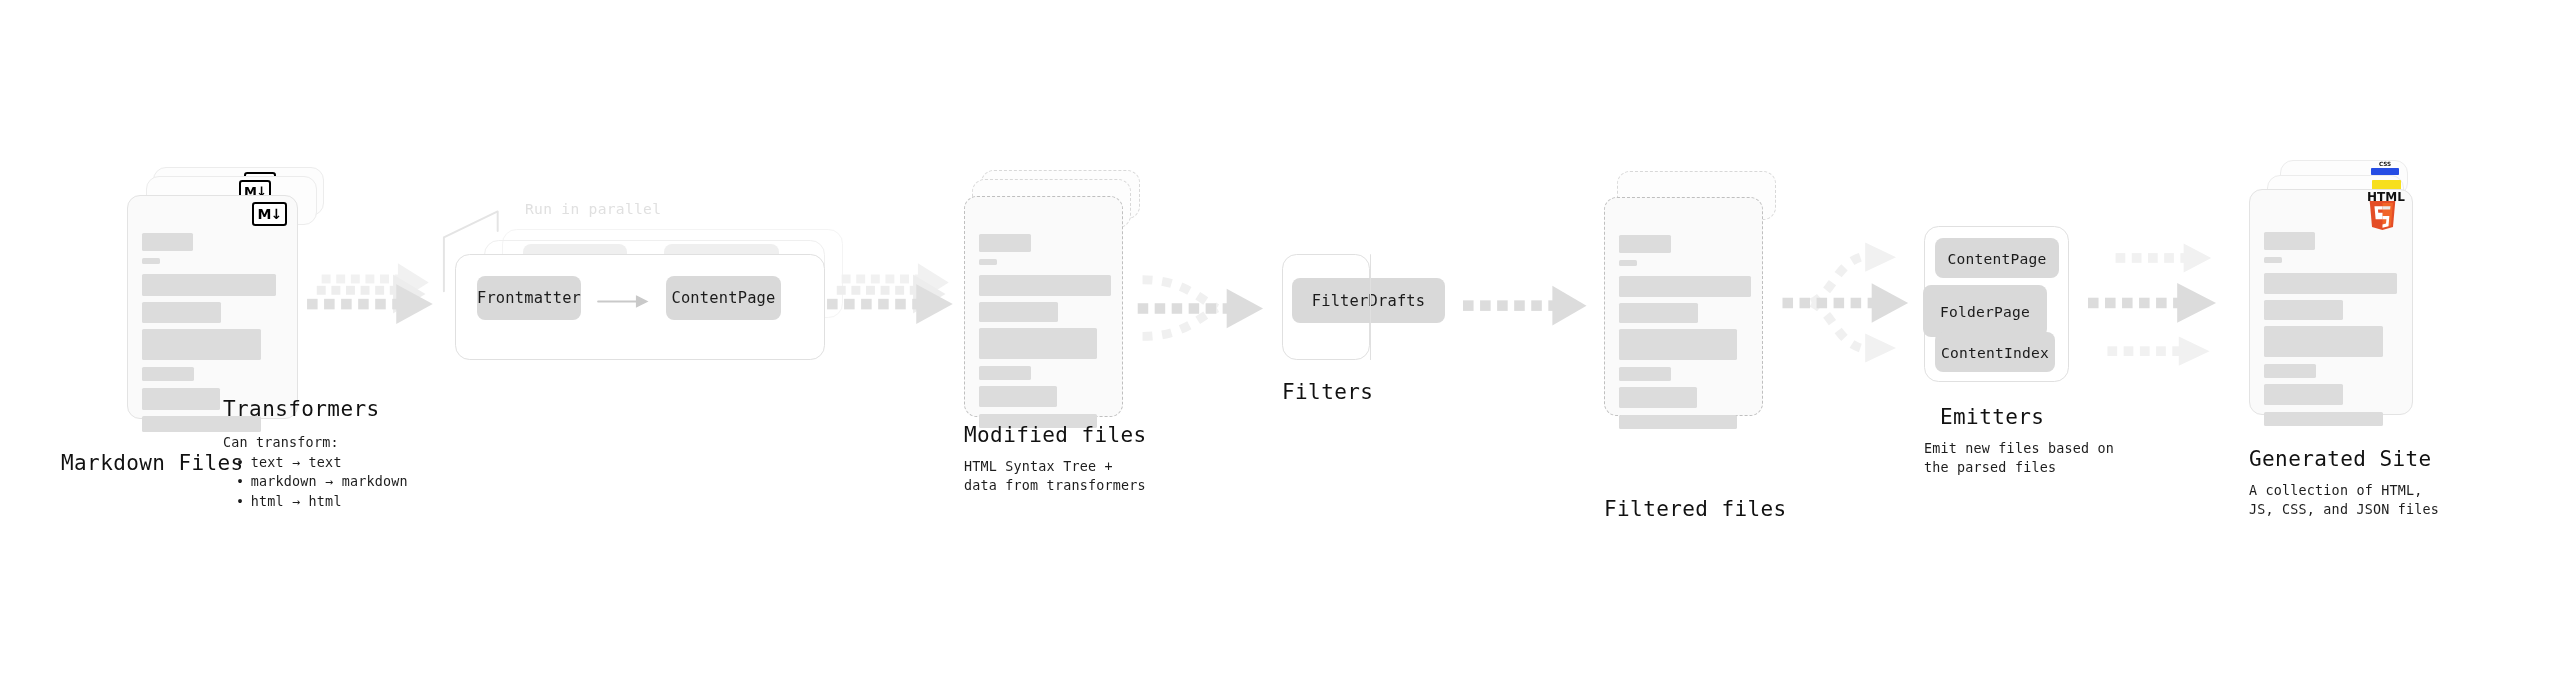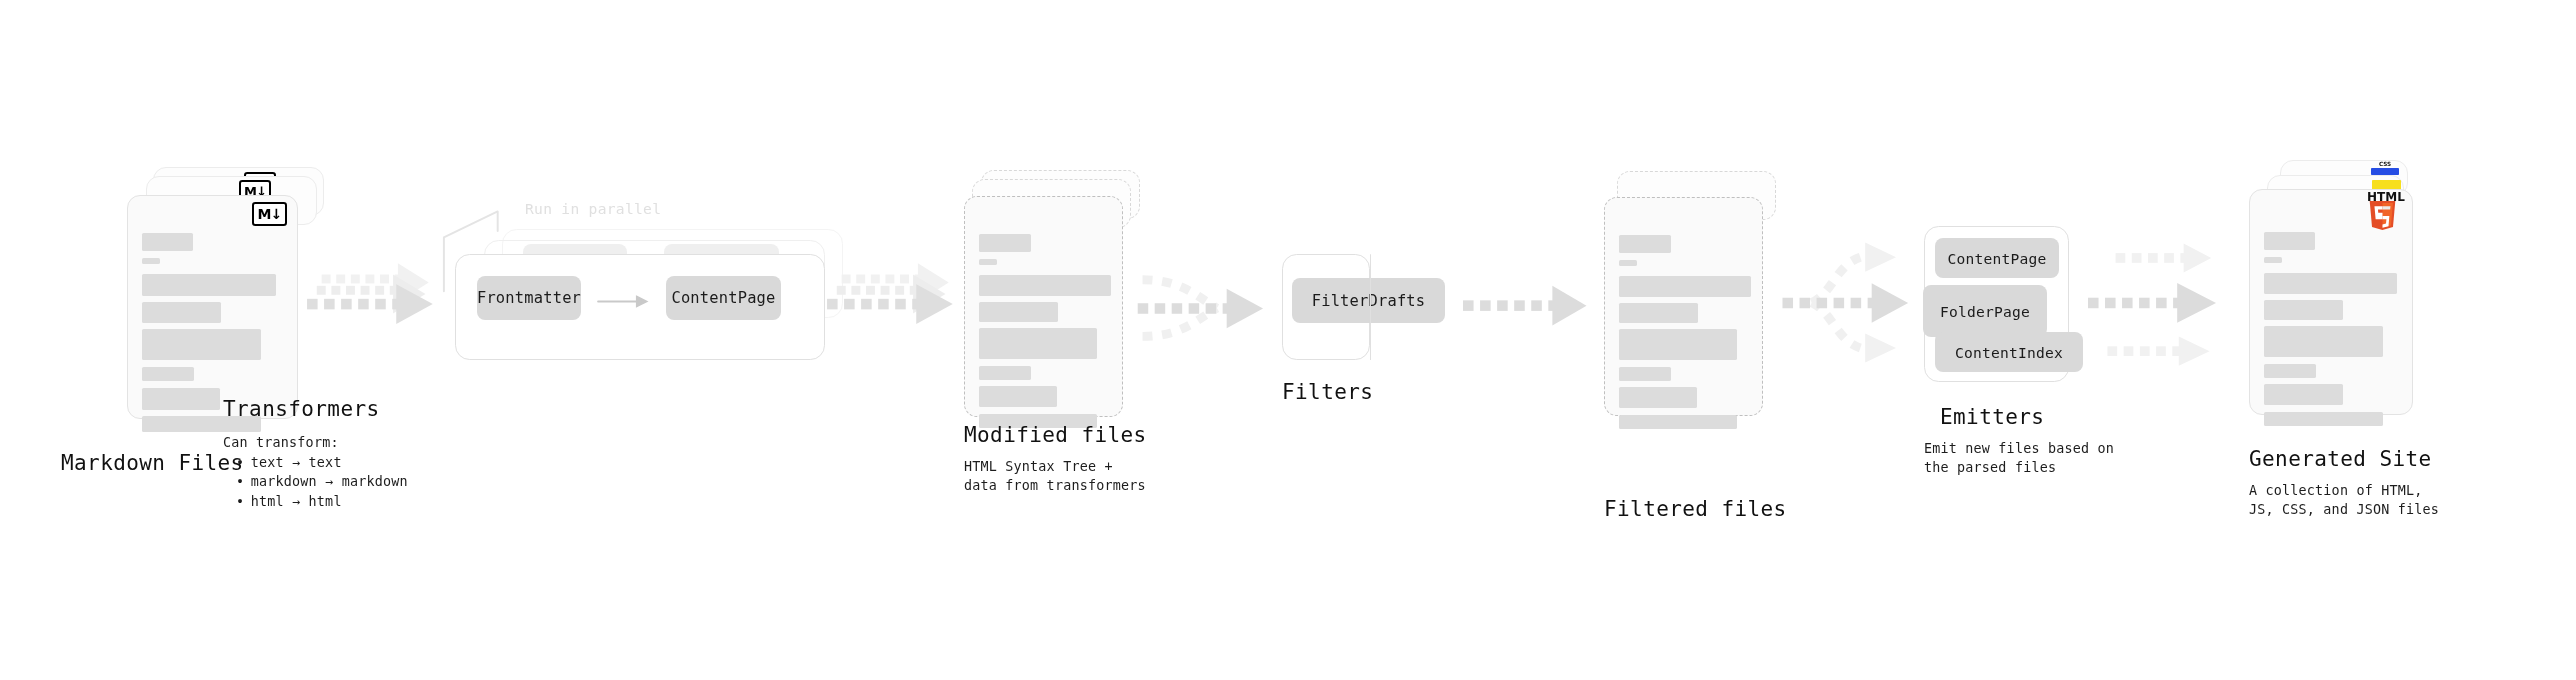--- a/index.html
+++ b/index.html
@@ -308,21 +308,21 @@
         <rect x="71" y="76" width="13" height="13"></rect>
       <rect x="92" y="76" width="13" height="13"></rect>
         <rect x="113" y="76" width="13" height="13"></rect>
       <polygon points="118,58 163,82.5 118,107"></polygon>
     </g>
   </svg>
 
   <div class="panel" style="left:1924px;top:226px;width:145px;height:156px;"></div>
   <div class="pill" style="left:1935px;top:238px;width:124px;height:40px;font-size:14.6px;">ContentPage</div>
   <div class="pill" style="left:1923px;top:285px;width:124px;height:52px;font-size:14.6px;">FolderPage</div>
-  <div class="pill" style="left:1935px;top:332px;width:148px;height:40px;font-size:14.6px;">ContentIndex</div>
+  <div class="pill" style="left:1935px;top:332px;width:120px;height:40px;font-size:14.6px;">ContentIndex</div>
   <div class="title" style="left:1924px;top:405px;margin-left:16px;">Emitters</div>
   <div class="sub" style="left:1924px;top:439px;">Emit new files based on
 the parsed files</div>
 
   <svg class="abs" style="left:2088px;top:232px;" width="154" height="146" viewBox="0 0 190 180">
     <g fill="#f1f1f1">
       <rect x="34" y="26" width="12" height="12"></rect>
         <rect x="54" y="26" width="12" height="12"></rect>
       <rect x="74" y="26" width="12" height="12"></rect>
         <rect x="94" y="26" width="12" height="12"></rect>

